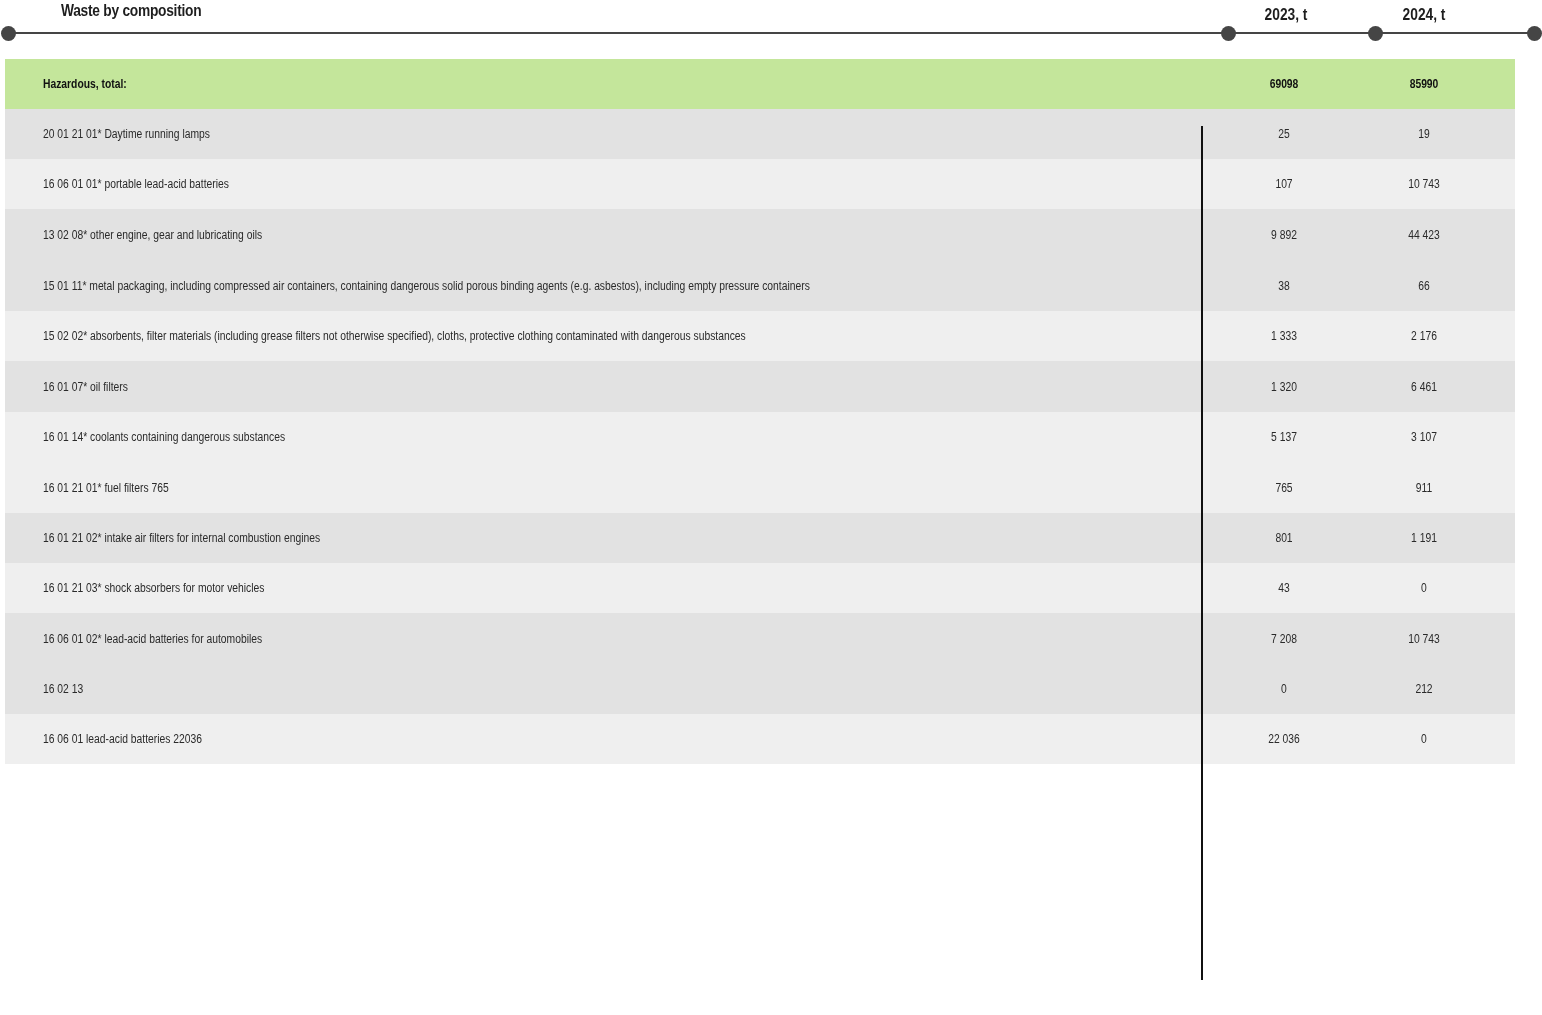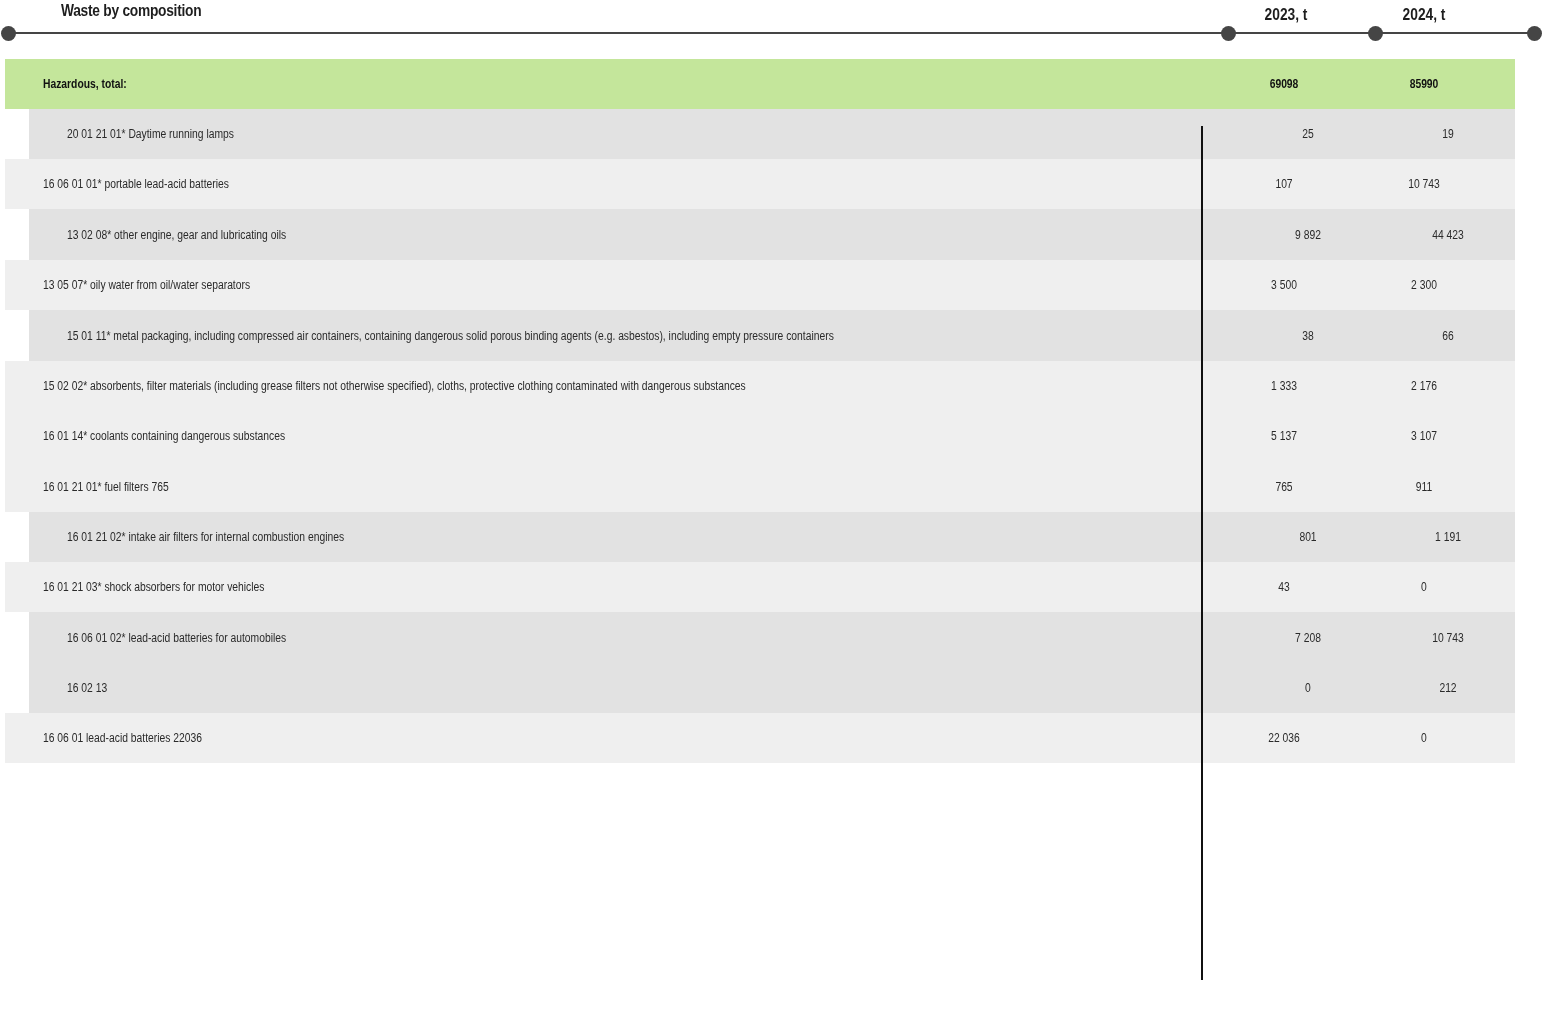--- a/index.html
+++ b/index.html
@@ -30,21 +30,21 @@
     background: #454545; top: 26px;
   }
   .table {
     position: absolute; left: 5px; top: 59px; width: 1510px;
   }
   .row {
     position: relative; display: flex; align-items: center;
     font-size: 12px; color: #2a2a2a;
   }
   .row.total { background: #c4e69b; height: 50px; font-weight: bold; color: #111; }
-  .row.dark { background: #e2e2e2; margin-left: 24px; }
+  .row.dark { background: #e2e2e2; }
   .row.light { background: #efefef; }
   .cell-label {
     position: absolute; left: 38px; white-space: nowrap;
     transform: scaleX(0.86); transform-origin: left center;
   }
   .cell-v {
     position: absolute; width: 120px; text-align: center;
     transform: scaleX(0.86); transform-origin: center center;
   }
   .cell-v.c1 { left: 1219px; }
@@ -83,34 +83,34 @@
       <div class="row light" style="height: 50px; padding-left: 22px;">
         <span class="cell-label">16 06 01 01* portable lead-acid batteries</span>
         <span class="cell-v c1">107</span>
         <span class="cell-v c2">10 743</span>
       </div>
       <div class="row dark" style="height: 51px;">
         <span class="cell-label">13 02 08* other engine, gear and lubricating oils</span>
         <span class="cell-v c1">9 892</span>
         <span class="cell-v c2">44 423</span>
       </div>
-      <div class="row light" style="height: 50px;">
-        <span class="cell-label">13 05 07* oily water from oil/water separators</span>
-        <span class="cell-v c1">3 500</span>
-        <span class="cell-v c2">2 300</span>
-      </div>
       <div class="row dark" style="height: 51px;">
         <span class="cell-label">15 01 11* metal packaging, including compressed air containers, containing dangerous solid porous binding agents (e.g. asbestos), including empty pressure containers</span>
         <span class="cell-v c1">38</span>
         <span class="cell-v c2">66</span>
       </div>
       <div class="row light" style="height: 50px;">
         <span class="cell-label">15 02 02* absorbents, filter materials (including grease filters not otherwise specified), cloths, protective clothing contaminated with dangerous substances</span>
         <span class="cell-v c1">1 333</span>
         <span class="cell-v c2">2 176</span>
+      </div>
+      <div class="row dark" style="height: 51px;">
+        <span class="cell-label">16 01 07* oil filters</span>
+        <span class="cell-v c1">1 320</span>
+        <span class="cell-v c2">6 461</span>
       </div>
       <div class="row light" style="height: 50px;">
         <span class="cell-label">16 01 14* coolants containing dangerous substances</span>
         <span class="cell-v c1">5 137</span>
         <span class="cell-v c2">3 107</span>
       </div>
       <div class="row light" style="height: 51px;">
         <span class="cell-label">16 01 21 01* fuel filters 765</span>
         <span class="cell-v c1">765</span>
         <span class="cell-v c2">911</span>

